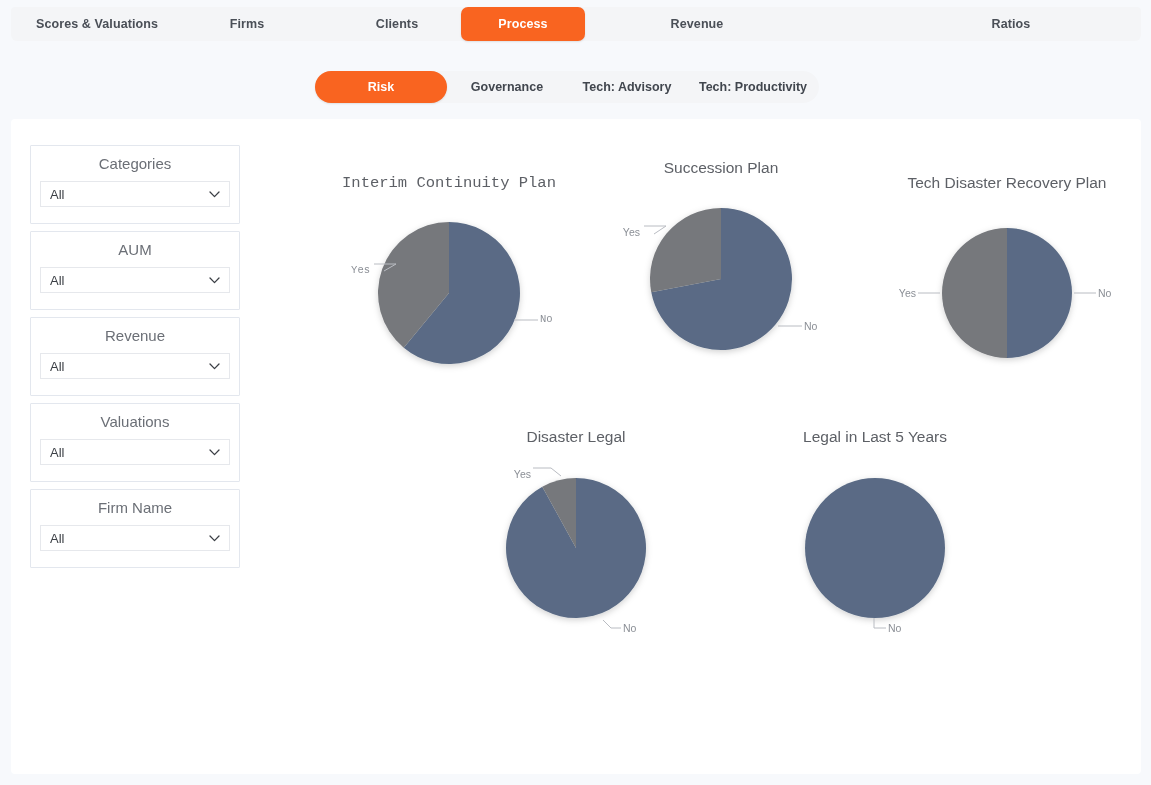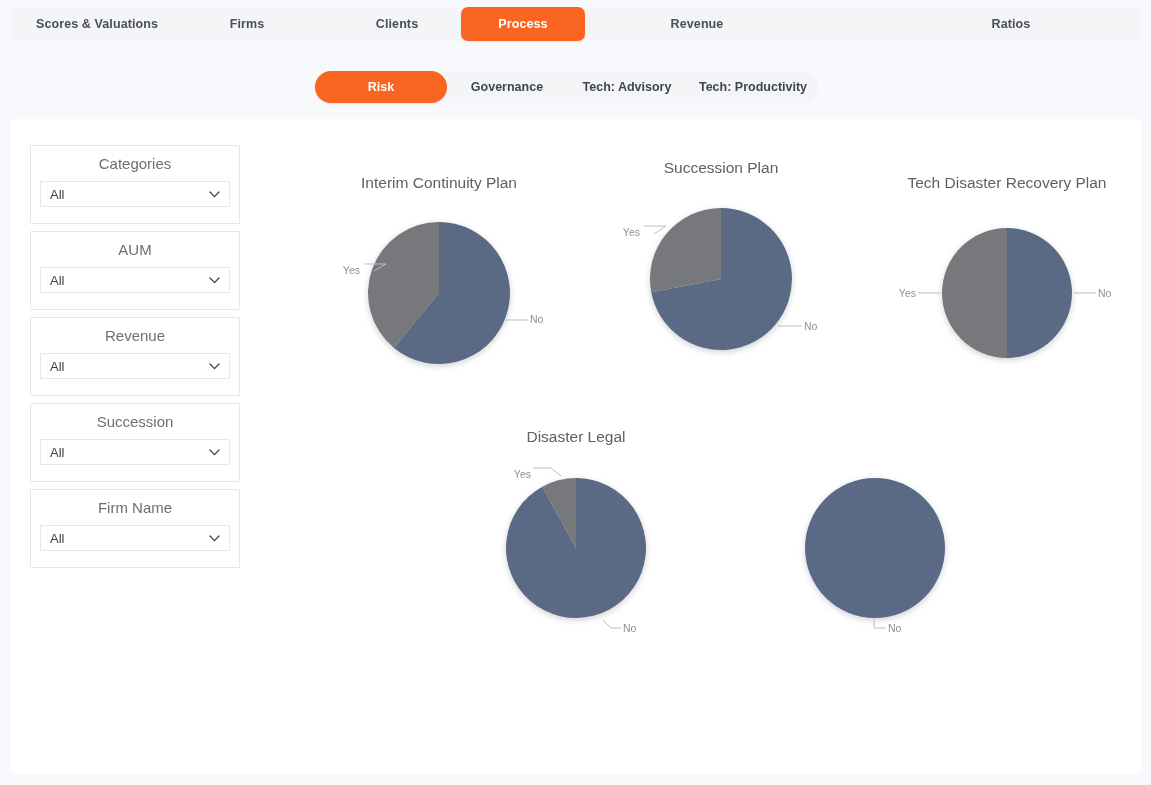--- a/index.html
+++ b/index.html
@@ -222,21 +222,21 @@
         <div class="filter-select">
           <span class="filter-value">All</span>
           <span class="chev">
             <svg width="11" height="7" viewBox="0 0 11 7">
               <path d="M1 1 L5.5 5.6 L10 1" fill="none" stroke="#3b3f45" stroke-width="1.3" stroke-linecap="round" stroke-linejoin="round"></path>
             </svg>
           </span>
         </div>
       </div>
       <div class="filter-card">
-        <div class="filter-title">Succession</div>
+        <div class="filter-title">Valuations</div>
         <div class="filter-select">
           <span class="filter-value">All</span>
           <span class="chev">
             <svg width="11" height="7" viewBox="0 0 11 7">
               <path d="M1 1 L5.5 5.6 L10 1" fill="none" stroke="#3b3f45" stroke-width="1.3" stroke-linecap="round" stroke-linejoin="round"></path>
             </svg>
           </span>
         </div>
       </div>
       <div class="filter-card">
@@ -246,21 +246,21 @@
           <span class="chev">
             <svg width="11" height="7" viewBox="0 0 11 7">
               <path d="M1 1 L5.5 5.6 L10 1" fill="none" stroke="#3b3f45" stroke-width="1.3" stroke-linecap="round" stroke-linejoin="round"></path>
             </svg>
           </span>
         </div>
       </div>
     </div>
 
   <div id="charts">
-      <div class="chart" style="left: 314px; top: 170px; width: 250px; height: 210px;">
+      <div class="chart" style="left: 324px; top: 170px; width: 250px; height: 210px; font-family: Liberation Mono, monospace;">
         <div class="chart-title" style="top: 4px;">Interim Continuity Plan</div>
         <svg width="250" height="210" viewBox="0 0 250 210" style="position: absolute; left: 0px; top: 0px;">
           <defs>
             <filter id="sh0" x="-30%" y="-30%" width="170%" height="170%">
               <feDropShadow dx="0" dy="2" stdDeviation="3" flood-color="#000000" flood-opacity="0.18"></feDropShadow>
             </filter>
           </defs>
           <g filter="url(#sh0)">
             <path d="M 125 123 L 125.00 52.00 A 71 71 0 1 1 79.74 177.71 Z" fill="#5a6b85"></path>
             <path d="M 125 123 L 79.74 177.71 A 71 71 0 0 1 125.00 52.00 Z" fill="#76787c"></path>
@@ -319,20 +319,21 @@
             <path d="M 125 124 L 125.00 54.00 A 70 70 0 1 1 91.28 62.66 Z" fill="#5a6b85"></path>
             <path d="M 125 124 L 91.28 62.66 A 70 70 0 0 1 125.00 54.00 Z" fill="#76787c"></path>
           </g>
           <polyline points="152,196 160,204 170,204" fill="none" stroke="#b9bcc2" stroke-width="1"></polyline>
           <polyline points="110,52 100,44 82,44" fill="none" stroke="#b9bcc2" stroke-width="1"></polyline>
         </svg>
         <div class="pie-label" style="left: 172px; top: 198px;">No</div>
         <div class="pie-label" style="left: auto; top: 44px; right: 170px;">Yes</div>
       </div>
       <div class="chart" style="left: 750px; top: 424px; width: 250px; height: 215px;">
+        <div class="chart-title" style="top: 4px;">Legal in Last 5 Years</div>
         <svg width="250" height="215" viewBox="0 0 250 215" style="position: absolute; left: 0px; top: 0px;">
           <defs>
             <filter id="sh4" x="-30%" y="-30%" width="170%" height="170%">
               <feDropShadow dx="0" dy="2" stdDeviation="3" flood-color="#000000" flood-opacity="0.18"></feDropShadow>
             </filter>
           </defs>
           <g filter="url(#sh4)">
             <circle cx="125" cy="124" r="70" fill="#5a6b85"></circle>
           </g>
           <polyline points="124,194 124,204 136,204" fill="none" stroke="#b9bcc2" stroke-width="1"></polyline>

